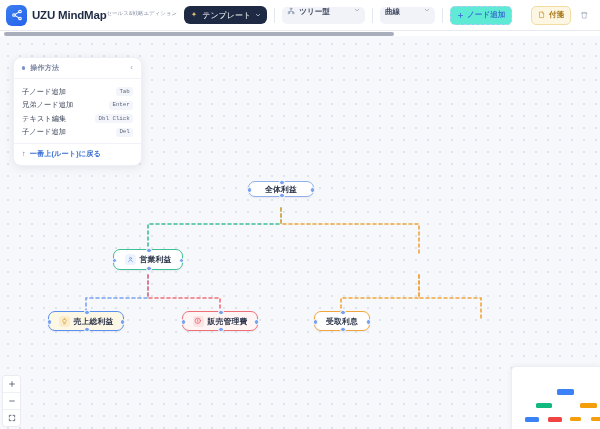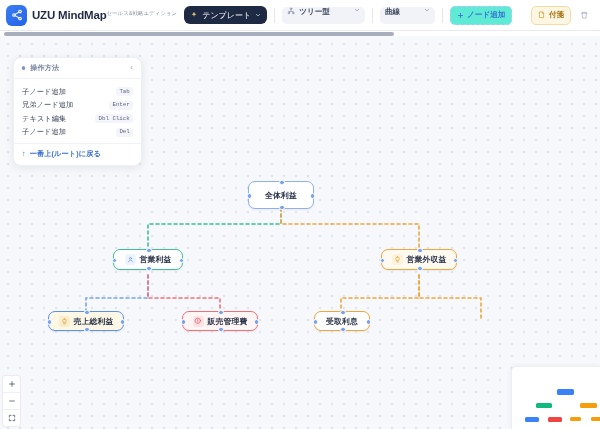--- a/index.html
+++ b/index.html
@@ -424,21 +424,21 @@
 
       <path d="M148,239 L148,262 L86,262 L86,282" fill="none" stroke="#7aa3ef" stroke-width="1.6" stroke-dasharray="3,3" stroke-linecap="round"></path>
 
       <path d="M148,239 L148,262 L220,262 L220,282" fill="none" stroke="#f0707a" stroke-width="1.6" stroke-dasharray="3,3" stroke-linecap="round"></path>
 
       <path d="M419,239 L419,262 L341,262 L341,282" fill="none" stroke="#f0a63c" stroke-width="1.6" stroke-dasharray="3,3" stroke-linecap="round"></path>
 
       <path d="M419,239 L419,262 L481,262 L481,282" fill="none" stroke="#f0a63c" stroke-width="1.6" stroke-dasharray="3,3" stroke-linecap="round"></path>
     </svg>
 
-    <div class="node" style="left:248px; top:145px; width:66px; height:28px; border-color:#8fb0ea; background:#ffffff;">
+    <div class="node" style="left:248px; top:145px; width:66px; height:16px; border-color:#8fb0ea; background:#ffffff;">
       <span class="ntext">全体利益</span>
       <span class="h h-t"></span>
       <span class="h h-b"></span>
       <span class="h h-l"></span>
       <span class="h h-r"></span>
     </div>
 
     <div class="node" style="left:113px; top:213px; width:70px; height:21px; border-color:#3fbf94; background:#ffffff;">
       <span class="nbadge" style="background:#eef4ff;">
         <svg width="7" height="7" viewBox="0 0 24 24" fill="none" stroke="#5b90ef" stroke-width="2.2" stroke-linecap="round" stroke-linejoin="round">
@@ -446,33 +446,20 @@
           <path d="M5.5 20c0-3.6 2.9-5.6 6.5-5.6s6.5 2 6.5 5.6"></path>
         </svg>
       </span>
       <span class="ntext">営業利益</span>
       <span class="h h-t"></span>
       <span class="h h-b"></span>
       <span class="h h-l"></span>
       <span class="h h-r"></span>
     </div>
 
-    <div class="node" style="left:381px; top:213px; width:76px; height:21px; border-color:#f0a63c; background:#fffaf0;">
-      <span class="nbadge" style="background:#fdf2dc;">
-        <svg width="7" height="7" viewBox="0 0 24 24" fill="none" stroke="#d99a2b" stroke-width="2.2" stroke-linecap="round" stroke-linejoin="round">
-          <path d="M12 3a6 6 0 0 0-3.4 11v2.4h6.8V14A6 6 0 0 0 12 3z"></path>
-          <line x1="9.6" y1="20" x2="14.4" y2="20"></line>
-        </svg>
-      </span>
-      <span class="ntext">営業外収益</span>
-      <span class="h h-t"></span>
-      <span class="h h-b"></span>
-      <span class="h h-l"></span>
-      <span class="h h-r"></span>
-    </div>
 
     <div class="node" style="left:48px; top:275px; width:76px; height:20px; border-color:#5b90ef; background:#fdf8e6;">
       <span class="nbadge" style="background:#fbeccb;">
         <svg width="7" height="7" viewBox="0 0 24 24" fill="none" stroke="#d99a2b" stroke-width="2.2" stroke-linecap="round" stroke-linejoin="round">
           <path d="M12 3a6 6 0 0 0-3.4 11v2.4h6.8V14A6 6 0 0 0 12 3z"></path>
           <line x1="9.6" y1="20" x2="14.4" y2="20"></line>
         </svg>
       </span>
       <span class="ntext">売上総利益</span>
       <span class="h h-t"></span>

